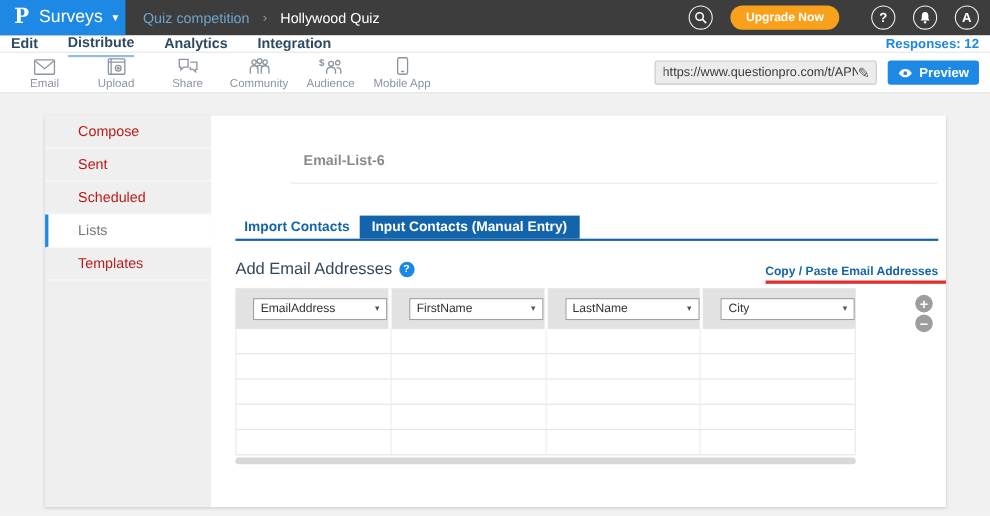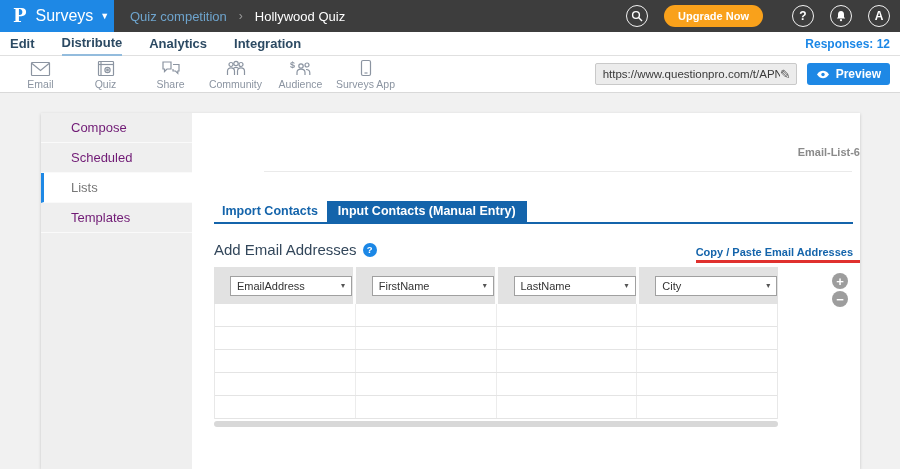--- a/index.html
+++ b/index.html
@@ -17,21 +17,21 @@
   .crumb-sep { color:#9a9a9a; font-size:12px; }
   .crumb-current { color:#fff; }
   .topbar-right { margin-left:auto; display:flex; align-items:center; gap:16px; padding-right:10px; }
   .circle-btn { width:22px; height:22px; border:1.5px solid #f2f2f2; border-radius:50%; color:#fff;
     display:flex; align-items:center; justify-content:center; font-size:12px; font-weight:bold; cursor:pointer; }
   .help-circle { margin-left:13px; }
   .upgrade-btn { height:22px; padding:0 14px; background:#f9a11b; border:none; border-radius:11px;
     color:#fff; font-size:11px; font-weight:bold; font-family:inherit; cursor:pointer; }
 
   
-  .navrow { height:24px; background:#fff; display:flex; align-items:center; padding:0 10px; border-bottom:1px solid #e0e0e0; }
+  .navrow { height:16px; background:#fff; display:flex; align-items:center; padding:0 10px; border-bottom:1px solid #e0e0e0; }
   .nav-item { font-size:13px; font-weight:600; color:#2c4a63; margin-right:27px; cursor:pointer; line-height:22px; }
   .nav-item.active { border-bottom:2px solid #93bcdd; }
   .nav-responses { margin-left:auto; font-size:12px; font-weight:bold; color:#1b87e6; }
 
   
   .toolbar { height:37px; background:#fff; display:flex; align-items:center; padding:0 10px 0 8px; border-bottom:1px solid #d9d9d9; }
   .tool-item { width:65px; display:flex; flex-direction:column; align-items:center; justify-content:center; cursor:pointer; }
   .tool-icon { height:19px; display:flex; align-items:flex-end; }
   .tool-icon svg { stroke:#8b94a1; fill:none; stroke-width:1.2; }
   .tool-label { font-size:10.5px; color:#8b94a1; margin-top:1px; white-space:nowrap; }
@@ -43,26 +43,26 @@
   .pencil { color:#555; font-size:13px; cursor:pointer; }
   .preview-btn { height:22px; padding:0 9px; background:#1e88e5; border:none; border-radius:3px; color:#fff;
     font-size:12px; font-weight:bold; font-family:inherit; display:flex; align-items:center; gap:6px; cursor:pointer; }
   .eye-icon svg { display:block; }
 
   
   .content { height:376px; background:#f1f1f1; padding:20px 0 0 41px; }
   .panel { width:819px; height:356px; display:flex; box-shadow:0 1px 3px rgba(0,0,0,0.18); }
 
   .sidebar { width:151px; background:#efefef; flex-shrink:0; }
-  .side-item { height:30px; line-height:30px; padding-left:30px; font-size:13px; color:#701a75;
+  .side-item { height:30px; line-height:30px; padding-left:30px; font-size:13px; color:#b91c1c;
     border-bottom:1px solid #fafafa; cursor:pointer; }
   .side-item.active { background:#fff; border-left:3px solid #1e88e5; padding-left:27px; color:#777; }
 
   .main { flex:1; background:#fff; overflow:hidden; }
-  .list-title { margin:33px 0 0 84px; font-size:11px; color:#8a8a8a;text-align:right; }
+  .list-title { margin:33px 0 0 84px; font-size:13px; color:#8a8a8a; }
   .title-divider { border:none; border-top:1px solid #eaeaea; margin:13px 8px 0 72px; }
 
   .inner { margin:29px 7px 0 22px; }
 
   .tabs-row { display:flex; align-items:flex-end; border-bottom:2px solid #1464ab; }
   .tab { font-size:12.5px; font-weight:bold; height:21px; line-height:21px; cursor:pointer; }
   .tab.inactive { color:#1464ab; padding:0 9px 0 8px;text-align:right; }
   .tab.active { background:#1464ab; color:#fff; padding:0 11px; }
 
   .heading-row { margin-top:17px; display:flex; justify-content:space-between; align-items:flex-end; }
@@ -147,21 +147,21 @@
   <div class="tool-item">
     <span class="tool-icon">
       <svg width="18" height="17" viewBox="0 0 18 17">
           <rect x="1.5" y="1.5" width="15" height="14" rx="0.8"></rect>
           <line x1="1.5" y1="4.5" x2="16.5" y2="4.5"></line>
           <line x1="4" y1="1.5" x2="4" y2="15.5"></line>
           <circle cx="10.5" cy="10" r="2.6"></circle>
           <circle cx="10.5" cy="10" r="0.8"></circle>
         </svg>
     </span>
-    <span class="tool-label">Quiz</span>
+    <span class="tool-label">Upload</span>
   </div>
   <div class="tool-item">
     <span class="tool-icon">
       <svg width="20" height="17" viewBox="0 0 20 17">
           <path d="M2 2 h8 v7 h-4 l-2.5 2.5 v-2.5 h-1.5 Z"></path>
           <path d="M12 4.5 h6 v6.5 h-1.2 v2.3 l-2.3-2.3 h-2.5 v-2"></path>
         </svg>
     </span>
     <span class="tool-label">Share</span>
   </div>
@@ -190,21 +190,21 @@
     </span>
     <span class="tool-label">Audience</span>
   </div>
   <div class="tool-item">
     <span class="tool-icon">
       <svg width="12" height="18" viewBox="0 0 12 18">
           <rect x="1.5" y="1.5" width="9" height="15" rx="1.5"></rect>
           <line x1="4.5" y1="14" x2="7.5" y2="14"></line>
         </svg>
     </span>
-    <span class="tool-label">Surveys App</span>
+    <span class="tool-label">Mobile App</span>
   </div>
 
   <div class="url-wrap">
     <div class="url-box">
       <input class="url-input" type="text" readonly="" value="https://www.questionpro.com/t/APNrFZ" style="">
       <span class="pencil">✎</span>
     </div>
     <button class="preview-btn">
       <span class="eye-icon">
         <svg width="14" height="9" viewBox="0 0 14 9">
@@ -215,20 +215,21 @@
       <span>Preview</span>
     </button>
   </div>
 </div>
 
 <div class="content">
   <div class="panel">
 
     <aside class="sidebar">
       <div class="side-item">Compose</div>
+      <div class="side-item">Sent</div>
       <div class="side-item">Scheduled</div>
       <div class="side-item active">Lists</div>
       <div class="side-item">Templates</div>
     </aside>
 
     <section class="main">
       <h2 class="list-title">Email-List-6</h2>
       <hr class="title-divider">
 
       <div class="inner">

